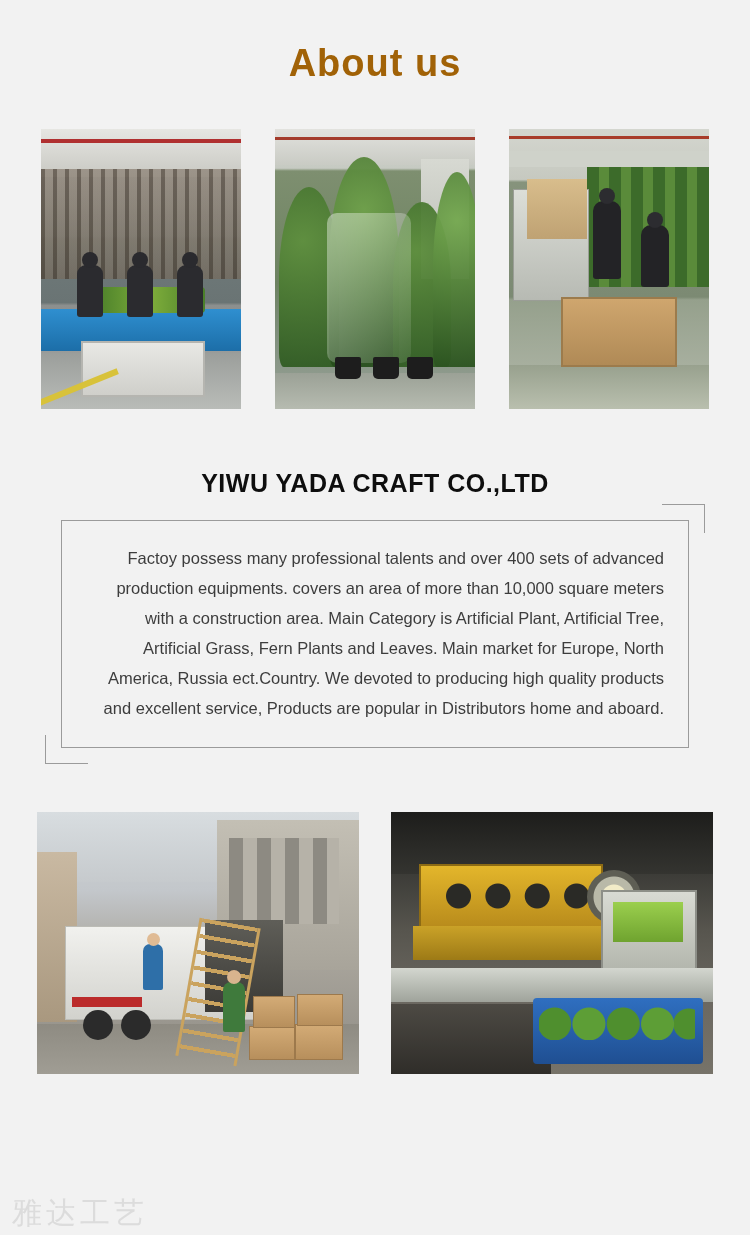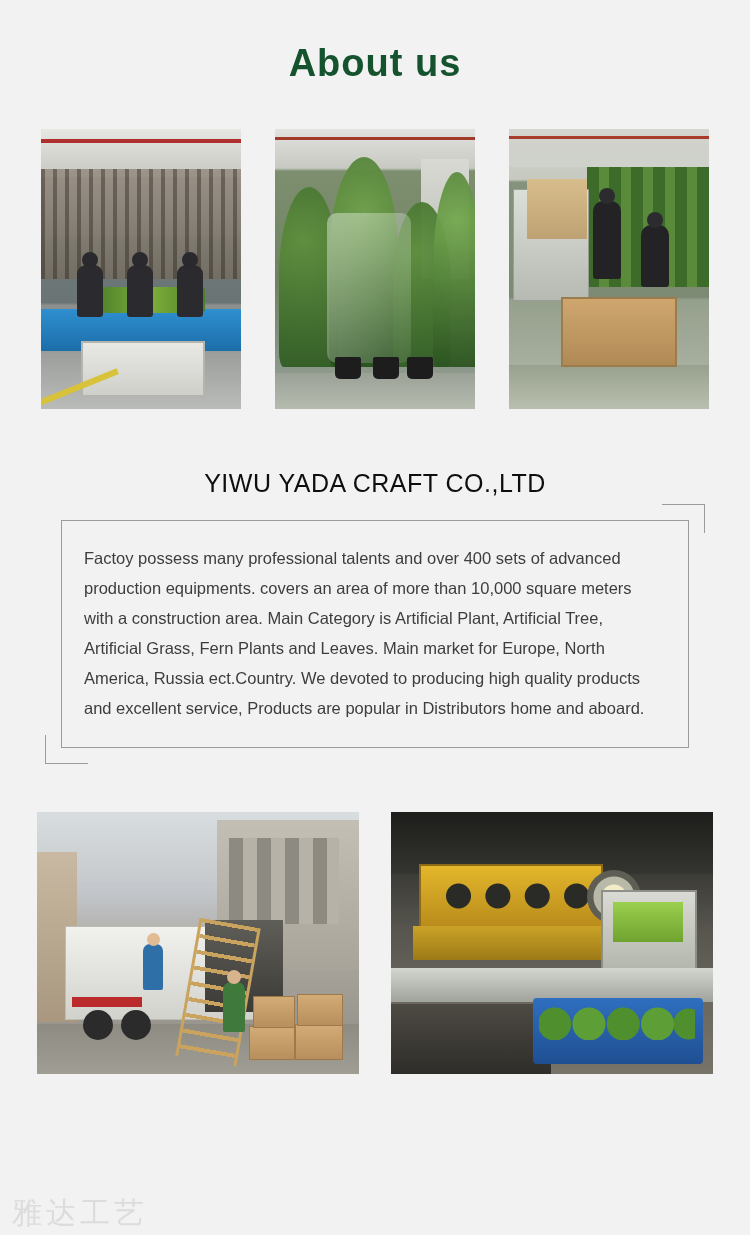--- a/index.html
+++ b/index.html
@@ -18,21 +18,21 @@
     position: relative;
     width: 750px;
     height: 1235px;
   }
 
   
   .title {
     text-align: center;
     font-size: 38px;
     font-weight: bold;
-    color: #14532d;
+    color: #a16207;
     letter-spacing: 1px;
     padding-top: 16px;
     line-height: 1.2;
   }
   .subtitle {
     text-align: center;
     font-size: 17px;
     color: #8a8a8a;
     margin-top: 26px;
     font-weight: normal;
@@ -184,31 +184,32 @@
   .ph3 .m2 { top: 96px; left: 132px; height: 62px; }
   .ph3 .floor3 {
     position: absolute; bottom: 0; left: 0; right: 0; height: 44px;
     background: linear-gradient(to bottom, #98a18e, #b9bfae);
   }
 
   
   .company {
     text-align: center;
     font-size: 25px;
-    font-weight: normal;
+    font-weight: bold;
     color: #0e0e0e;
     margin-top: 60px;
     letter-spacing: .5px;
   }
 
   
   .desc-wrap {
     position: relative;
     width: 628px;
     margin: 22px auto 0 auto;
+    text-align: right;
   }
   .desc-box {
     border: 1px solid #9b9b9b;
     padding: 22px 24px 24px 22px;
     box-sizing: border-box;
     width: 628px;
   }
   .desc-box p {
     margin: 0;
     font-size: 16.5px;

